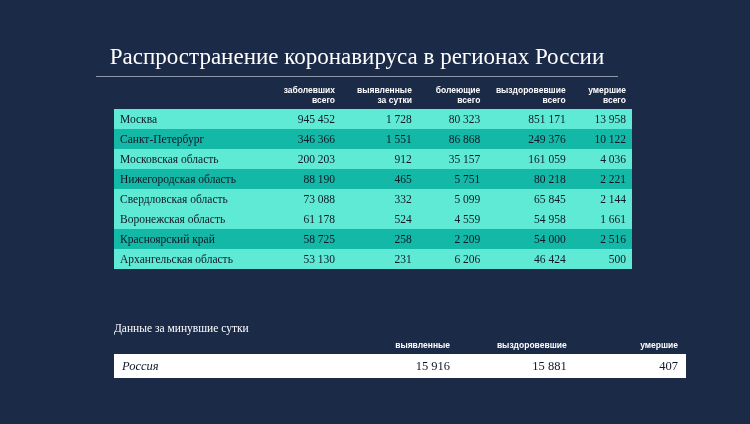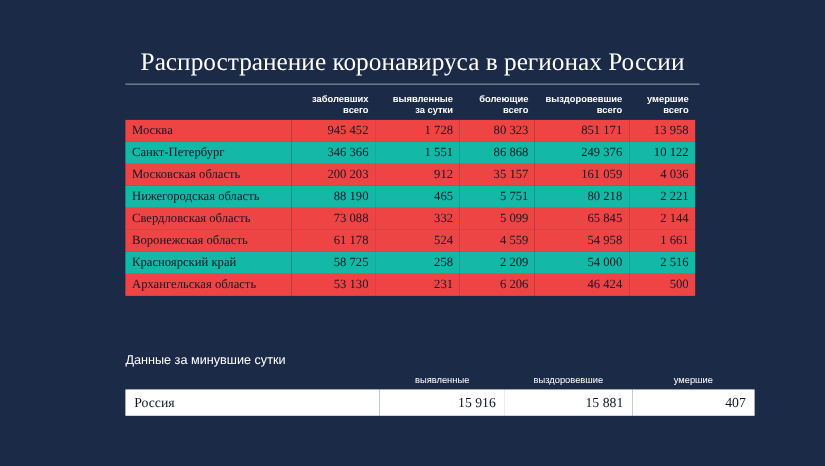--- a/index.html
+++ b/index.html
@@ -14,21 +14,21 @@
     overflow: hidden;
   }
   .page {
     position: relative;
     width: 750px;
     height: 424px;
     background: #1b2a47;
   }
   .title {
     position: absolute;
-    left: 114px;
+    left: 96px;
     top: 42px;
     width: 522px;
     color: #ffffff;
     font-family: "Liberation Serif", serif;
     font-size: 23px;
     line-height: 30px;
     text-align: center;
     border-bottom: 1px solid #8e98ab;
     padding-bottom: 4px;
     white-space: nowrap;
@@ -53,21 +53,21 @@
     vertical-align: bottom;
     background: transparent;
   }
   .main-table th.corner {
     background: transparent;
   }
   .main-table tbody td {
     font-size: 11.5px;
     font-family: "Liberation Serif", serif;
     color: #101828;
-    background: #ef4444;
+    background: #5eead4;
     padding: 2px 6px;
     text-align: right;
     height: 16px;
     white-space: nowrap;
   }
   .main-table tbody tr.alt td {
     background: #14b8a6;
   }
   .main-table tbody td.region {
     text-align: left;
@@ -78,54 +78,56 @@
   .main-table .c-sick  { width: 72px; }
   .main-table .c-rec   { width: 78px; }
   .main-table .c-dead  { width: 62px; }
 
   
   .subtitle {
     position: absolute;
     left: 114px;
     top: 322px;
     color: #ffffff;
-    font-family: Liberation Sans, sans-serif;
+    font-family: Liberation Serif, serif;
     font-size: 11.5px;
   }
 
   
   .bottom-table {
     position: absolute;
     left: 114px;
     top: 340px;
     width: 572px;
     border-collapse: collapse;
     font-family: "Liberation Sans", sans-serif;
   }
   .bottom-table th {
     color: #ffffff;
     font-size: 8.5px;
-    font-weight: normal;
+    font-weight: bold;
     line-height: 10px;
+    text-align: right;
     padding: 0 8px 4px 8px;
     vertical-align: bottom;
     margin-top: 16px;
   }
   .bottom-table td {
     font-size: 12.5px;
     font-family: "Liberation Serif", serif;
     color: #101828;
     background: #ffffff;
     padding: 3px 8px;
     text-align: right;
     height: 18px;
     white-space: nowrap;
   }
   .bottom-table td.region {
     text-align: left;
+    font-style: italic;
   }
   .bottom-table .b-region { width: 250px; }
   .bottom-table .b-col { width: 107px; }
 </style>
 </head>
 <body>
 
 <div class="page">
 
   <div class="title">Распространение коронавируса в регионах России</div>

